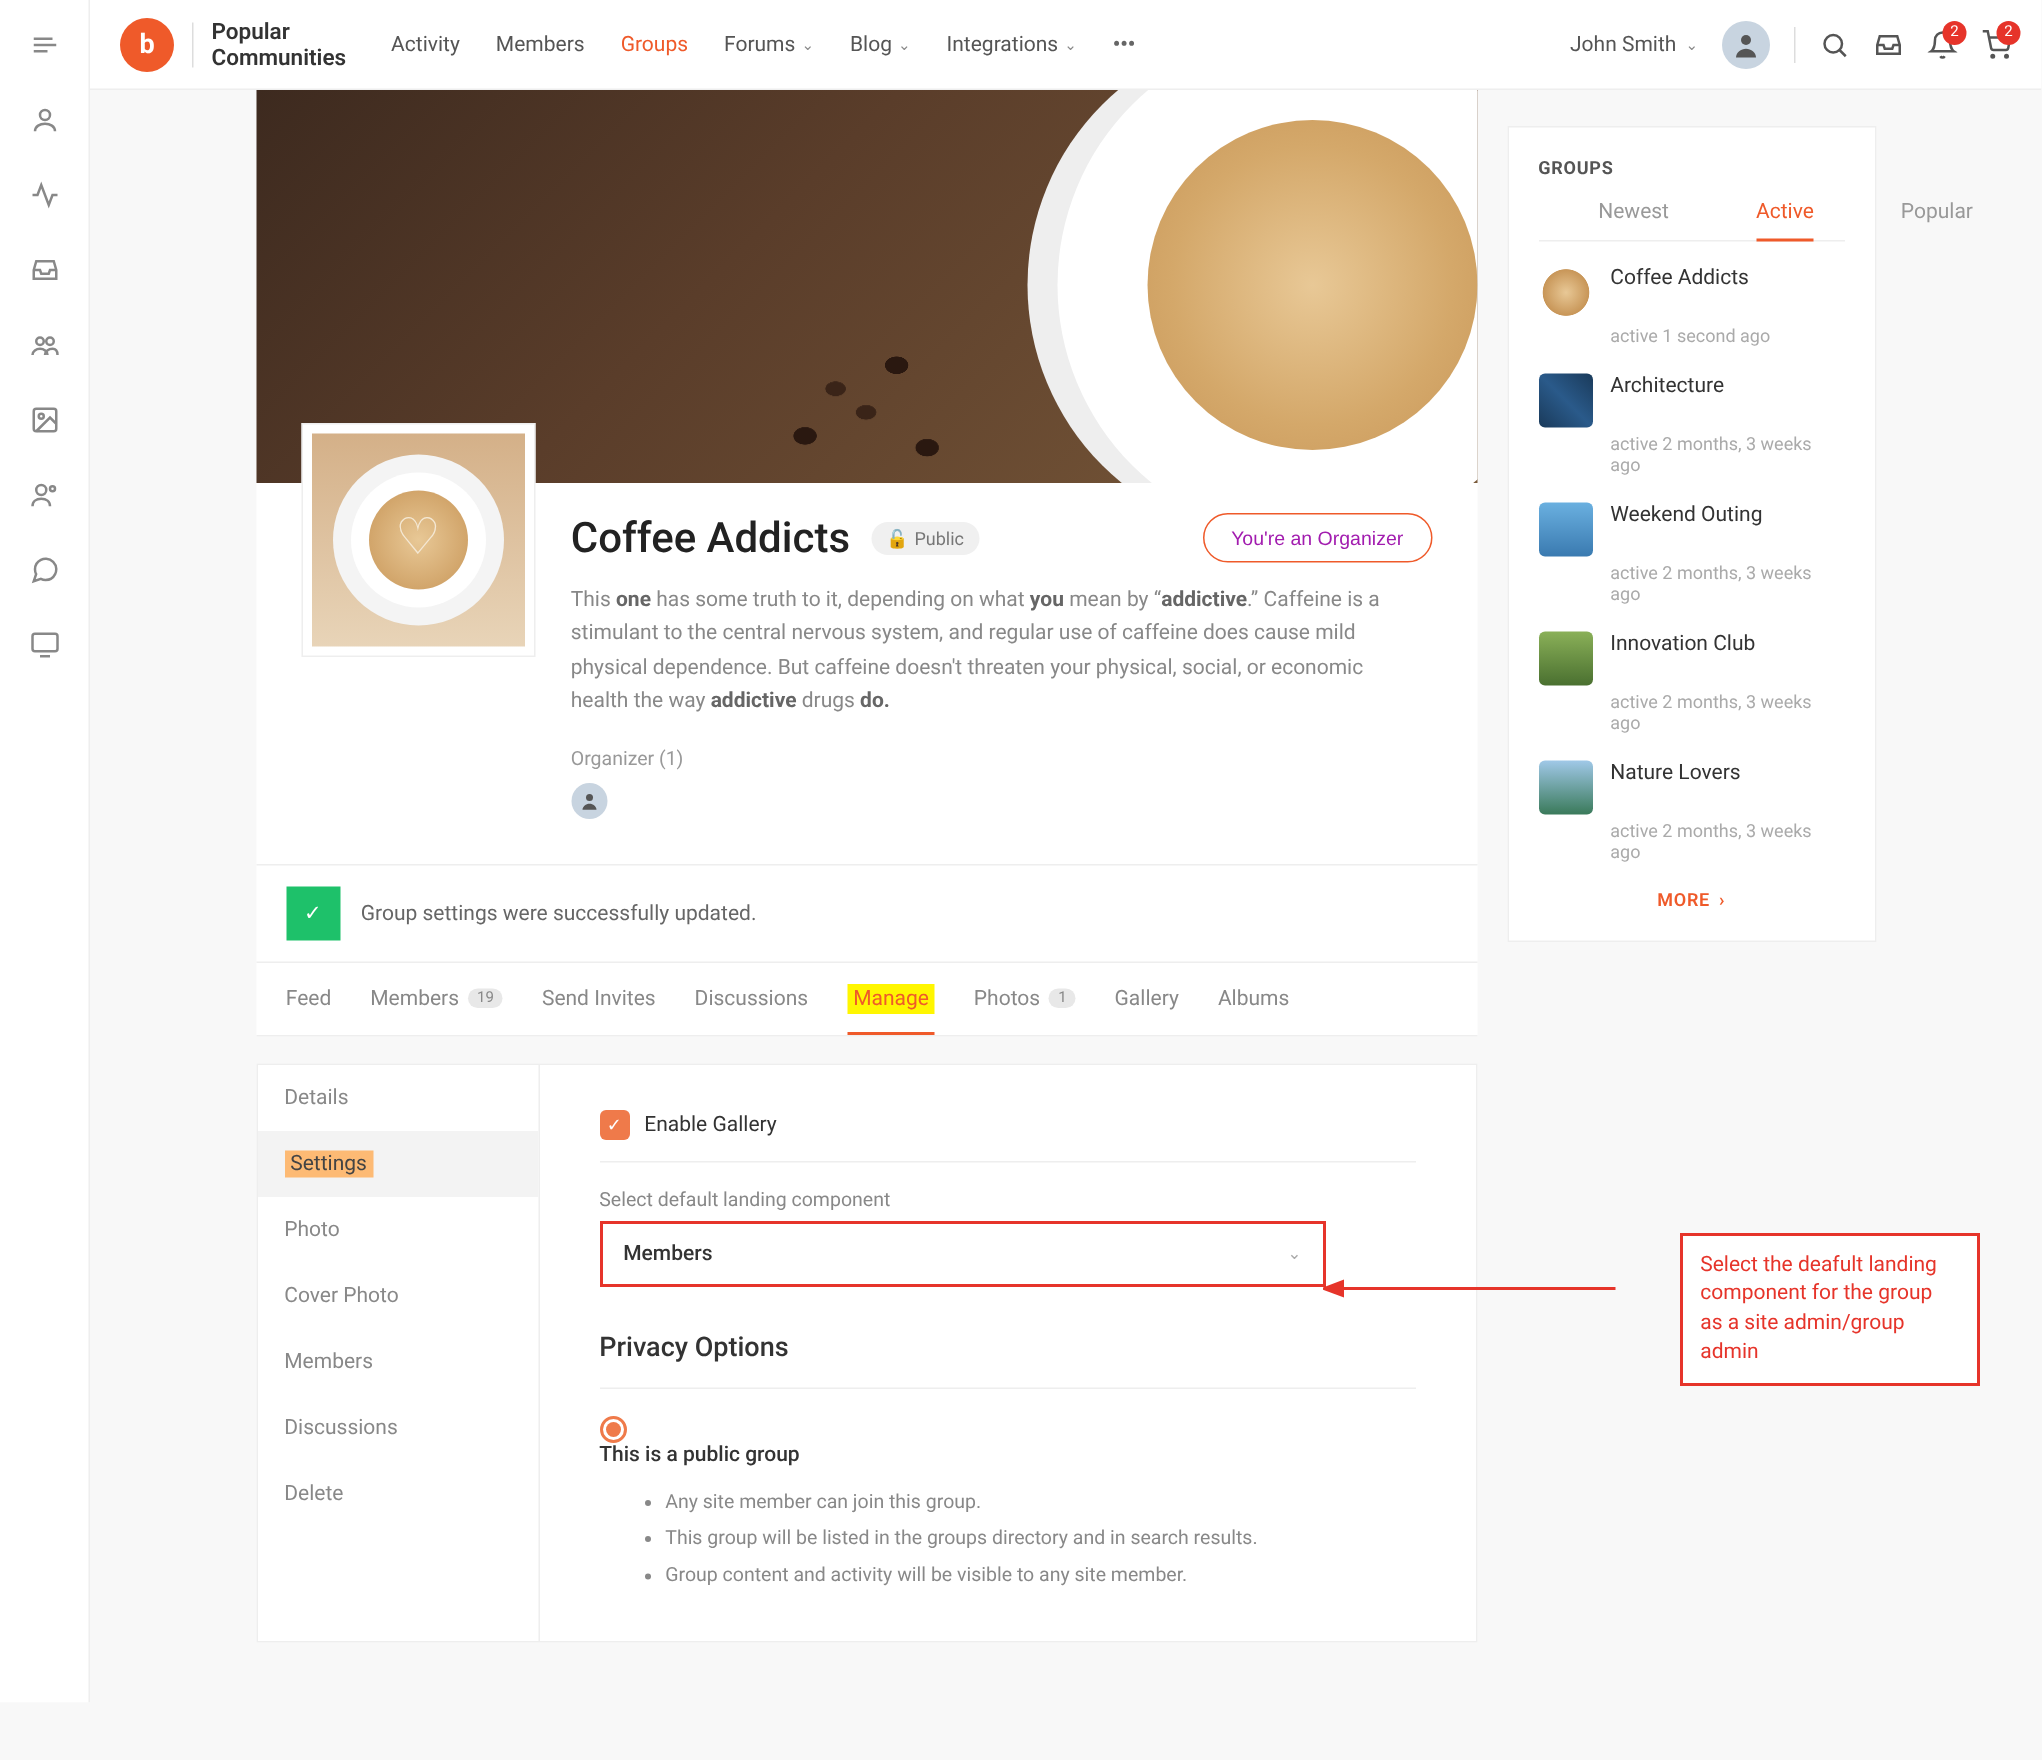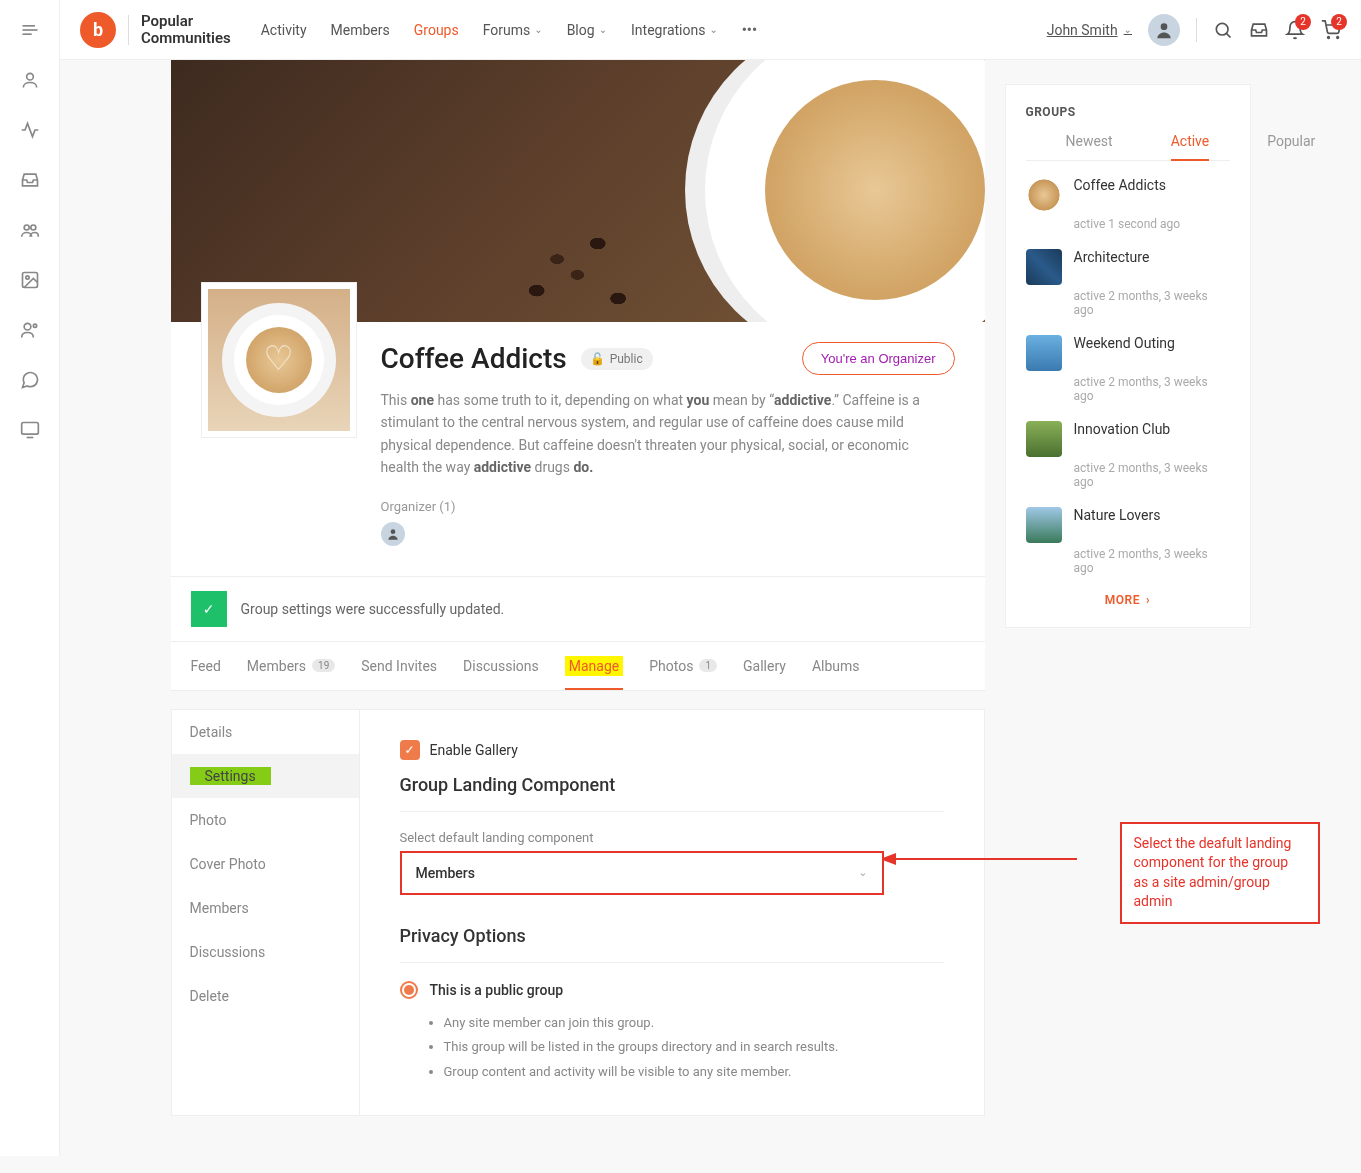--- a/index.html
+++ b/index.html
@@ -12,21 +12,21 @@
 .logo-wrap { display: flex; align-items: center; gap: 12px; margin-right: 30px; }
 .logo-circle { width: 36px; height: 36px; background: #ef5a2a; border-radius: 50%; display: flex; align-items: center; justify-content: center; color: #fff; font-weight: bold; font-size: 18px; }
 .logo-text { font-weight: 600; color: #333; line-height: 1.1; font-size: 15px; }
 .logo-divider { width: 1px; height: 30px; background: #ddd; }
 .topnav { display: flex; gap: 24px; align-items: center; }
 .topnav-item { color: #555; cursor: pointer; font-size: 14px; display: flex; align-items: center; gap: 4px; }
 .topnav-item.active { color: #ef5a2a; }
 .chev { font-size: 10px; color: #888; }
 .dots { font-weight: bold; color: #666; }
 .top-right { margin-left: auto; display: flex; align-items: center; gap: 16px; }
-.username { color: #555; font-size: 14px; display: flex; align-items: center; gap: 6px; text-decoration: underline; }
+.username { color: #555; font-size: 14px; display: flex; align-items: center; gap: 6px; }
 .avatar-sm { width: 32px; height: 32px; border-radius: 50%; background: #c8d4e0; display: flex; align-items: center; justify-content: center; }
 .tr-divider { width: 1px; height: 24px; background: #ddd; }
 .tr-icon { width: 20px; height: 20px; color: #555; cursor: pointer; position: relative; }
 .badge { position: absolute; top: -6px; right: -6px; background: #e6342a; color: #fff; font-size: 10px; width: 16px; height: 16px; border-radius: 50%; display: flex; align-items: center; justify-content: center; }
 .content { display: flex; gap: 20px; padding: 0 0 40px 0; max-width: 1080px; margin: 0 auto; }
 .left-col { flex: 1; }
 .cover { height: 262px; background: linear-gradient(135deg, #3d2a1f 0%, #5a3d2a 40%, #7a5a3a 100%); position: relative; overflow: hidden; }
 .cup-bg { position:absolute; right:-60px; top:-40px; width:340px; height:340px; border-radius:50%; background:#fff; box-shadow:-20px 0 0 #eee; }
 .cup-bg::after { content:''; position:absolute; left:60px; top:60px; width:220px; height:220px; border-radius:50%; background:radial-gradient(circle at 50% 50%, #e8c896 0%, #d4a86a 60%, #c89658 100%); }
 .beans { position:absolute; left:40%; bottom:0; width:50%; height:60%; background: radial-gradient(ellipse 8px 6px at 10% 80%, #2a1810 95%, transparent 100%), radial-gradient(ellipse 7px 5px at 20% 70%, #3a2418 95%, transparent 100%), radial-gradient(ellipse 8px 6px at 30% 85%, #2a1810 95%, transparent 100%), radial-gradient(ellipse 7px 5px at 15% 60%, #3a2418 95%, transparent 100%), radial-gradient(ellipse 8px 6px at 25% 50%, #2a1810 95%, transparent 100%); }
@@ -51,30 +51,30 @@
 .alert-text { color: #666; }
 .tabs { background: #fff; border-top: 1px solid #eee; border-bottom: 1px solid #eee; display: flex; gap: 26px; padding: 0 20px; align-items:center; }
 .tab { padding: 16px 0; color: #888; cursor: pointer; display:flex; align-items:center; gap:6px; position:relative; }
 .tab.active { background: #fff600; color: #ef5a2a; padding:2px 4px; margin:14px 0; }
 .tab.active::after { content:''; position:absolute; left:0; right:0; bottom:-14px; height:2px; background:#ef5a2a; }
 .tab-count { background: #e8e8e8; color: #888; font-size: 10px; padding: 1px 6px; border-radius: 8px; }
 .manage-wrap { display: flex; margin-top: 18px; background:#fff; border:1px solid #eee; }
 .manage-nav { width: 188px; border-right: 1px solid #eee; }
 .mn-item { padding: 14px 18px; color: #888; cursor: pointer; font-size: 14px; }
 .mn-item.active { background: #f3f3f3; }
-.mn-item.active span { background: #84cc16; color: #444; padding: 1px 15px; }
+.mn-item.active span { background: #fdba74; color: #444; padding: 1px 4px; }
 .manage-body { flex: 1; padding: 30px 40px; }
 .chk-row { display: flex; align-items: center; gap: 10px; margin-bottom: 14px; }
 .chk { width: 20px; height: 20px; background: #ef7a4a; border-radius: 4px; display:flex; align-items:center; justify-content:center; color:#fff; font-size:12px; }
 .section-h { font-size: 18px; color: #333; margin-bottom: 16px; font-weight:500; }
 .hr { border: none; border-top: 1px solid #eee; margin: 14px 0 18px; }
 .field-label { color: #888; font-size: 13px; margin-bottom: 6px; }
 .select-box { border: 2px solid #e6342a; padding: 12px 14px; display: flex; align-items: center; justify-content: space-between; width: 484px; color:#333; font-weight:500; cursor:pointer; }
 .sel-chev { color: #aaa; font-size: 11px; }
-.radio-row { display: flex; align-items: center; gap: 12px; margin: 6px 0 12px; }
+.radio-row { display: flex; margin: 6px 0 12px; flex-direction: column; }
 .radio { width: 18px; height: 18px; border: 2px solid #ccc; border-radius: 50%; display:flex; align-items:center; justify-content:center; }
 .radio.checked { border-color: #ef7a4a; }
 .radio.checked::after { content:''; width:10px; height:10px; background:#ef7a4a; border-radius:50%; }
 .radio-label { color: #333; font-weight: 500; }
 .bullets { list-style: disc; padding-left: 44px; color: #888; font-size: 13px; line-height: 1.9; }
 .sidebar { width: 246px; }
 .side-card { background: #fff; border: 1px solid #eee; padding: 20px; margin-top: 24px; }
 .side-h { font-size: 12px; font-weight: 700; letter-spacing: 0.5px; color: #555; margin-bottom: 14px; }
 .side-tabs { display: flex; gap: 18px; border-bottom: 1px solid #eee; margin-bottom: 16px; font-size:14px; }
 .side-tab { padding-bottom: 10px; color: #999; cursor:pointer;margin-left:40px; }
@@ -289,21 +289,20 @@
             <div class="mn-item">Cover Photo</div>
             <div class="mn-item">Members</div>
             <div class="mn-item">Discussions</div>
             <div class="mn-item">Delete</div>
           </div>
           <div class="manage-body">
             <div class="chk-row">
               <div class="chk">✓</div>
               <span>Enable Gallery</span>
             </div>
-            <div class="section-h">Group Landing Component</div>
             <hr class="hr">
             <div class="field-label">Select default landing component</div>
             <div class="select-box">
               <span>Members</span>
               <span class="sel-chev">⌄</span>
             </div>
             <div style="height:30px;"></div>
             <div class="section-h">Privacy Options</div>
             <hr class="hr">
             <div class="radio-row">

